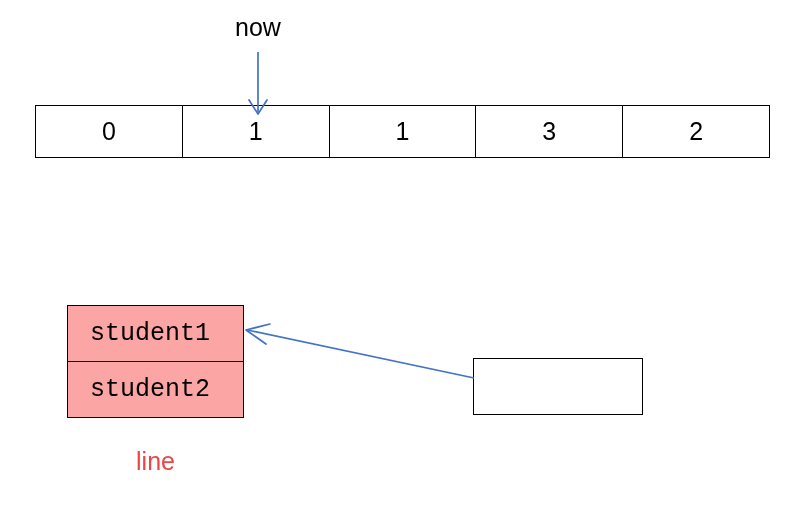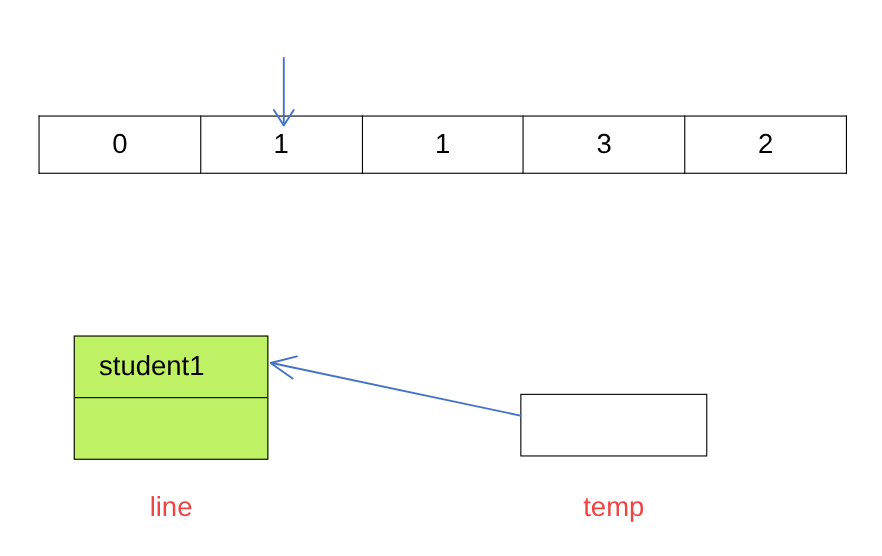--- a/index.html
+++ b/index.html
@@ -65,21 +65,22 @@
 
   
   #line-struct {
     position: absolute;
     left: 67px;
     top: 305px;
     width: 177px;
     height: 113px;
     box-sizing: border-box;
     border: 1.8px solid #000000;
-    background: #bef264;
+    background: #fca5a5;
+    font-family: Liberation Mono, monospace;
   }
   .struct-cell {
     box-sizing: border-box;
     height: 50%;
     display: flex;
     align-items: center;
     padding-left: 22px;
     font-size: 25px;
     color: #000000;
     white-space: nowrap;
@@ -118,41 +119,42 @@
     left: 473px;
     top: 446px;
     width: 170px;
   }
 </style>
 </head>
 <body>
 
 <div id="canvas">
 
+  <div id="now-label">now</div>
 
   <table id="array-table">
     <tbody>
       <tr>
         <td>0</td>
         <td>1</td>
         <td>1</td>
         <td>3</td>
         <td>2</td>
       </tr>
     </tbody>
   </table>
 
   <div id="line-struct">
     <div class="struct-cell top">student1</div>
+    <div class="struct-cell">student2</div>
   </div>
 
   <div id="temp-box"></div>
 
   <div class="caption" id="line-caption">line</div>
-  <div class="caption" id="temp-caption">temp</div>
 
   <svg id="arrows" viewBox="0 0 802 505">
 
     <g>
       <line x1="258" y1="52" x2="258" y2="112" stroke="#4472C4" stroke-width="1.7"></line>
       <polyline points="249,100 258,114 267,100" fill="none" stroke="#4472C4" stroke-width="1.7" stroke-linecap="round" stroke-linejoin="round"></polyline>
     </g>
 
     <g>
       <line x1="474" y1="378" x2="247" y2="330" stroke="#4472C4" stroke-width="1.7"></line>

